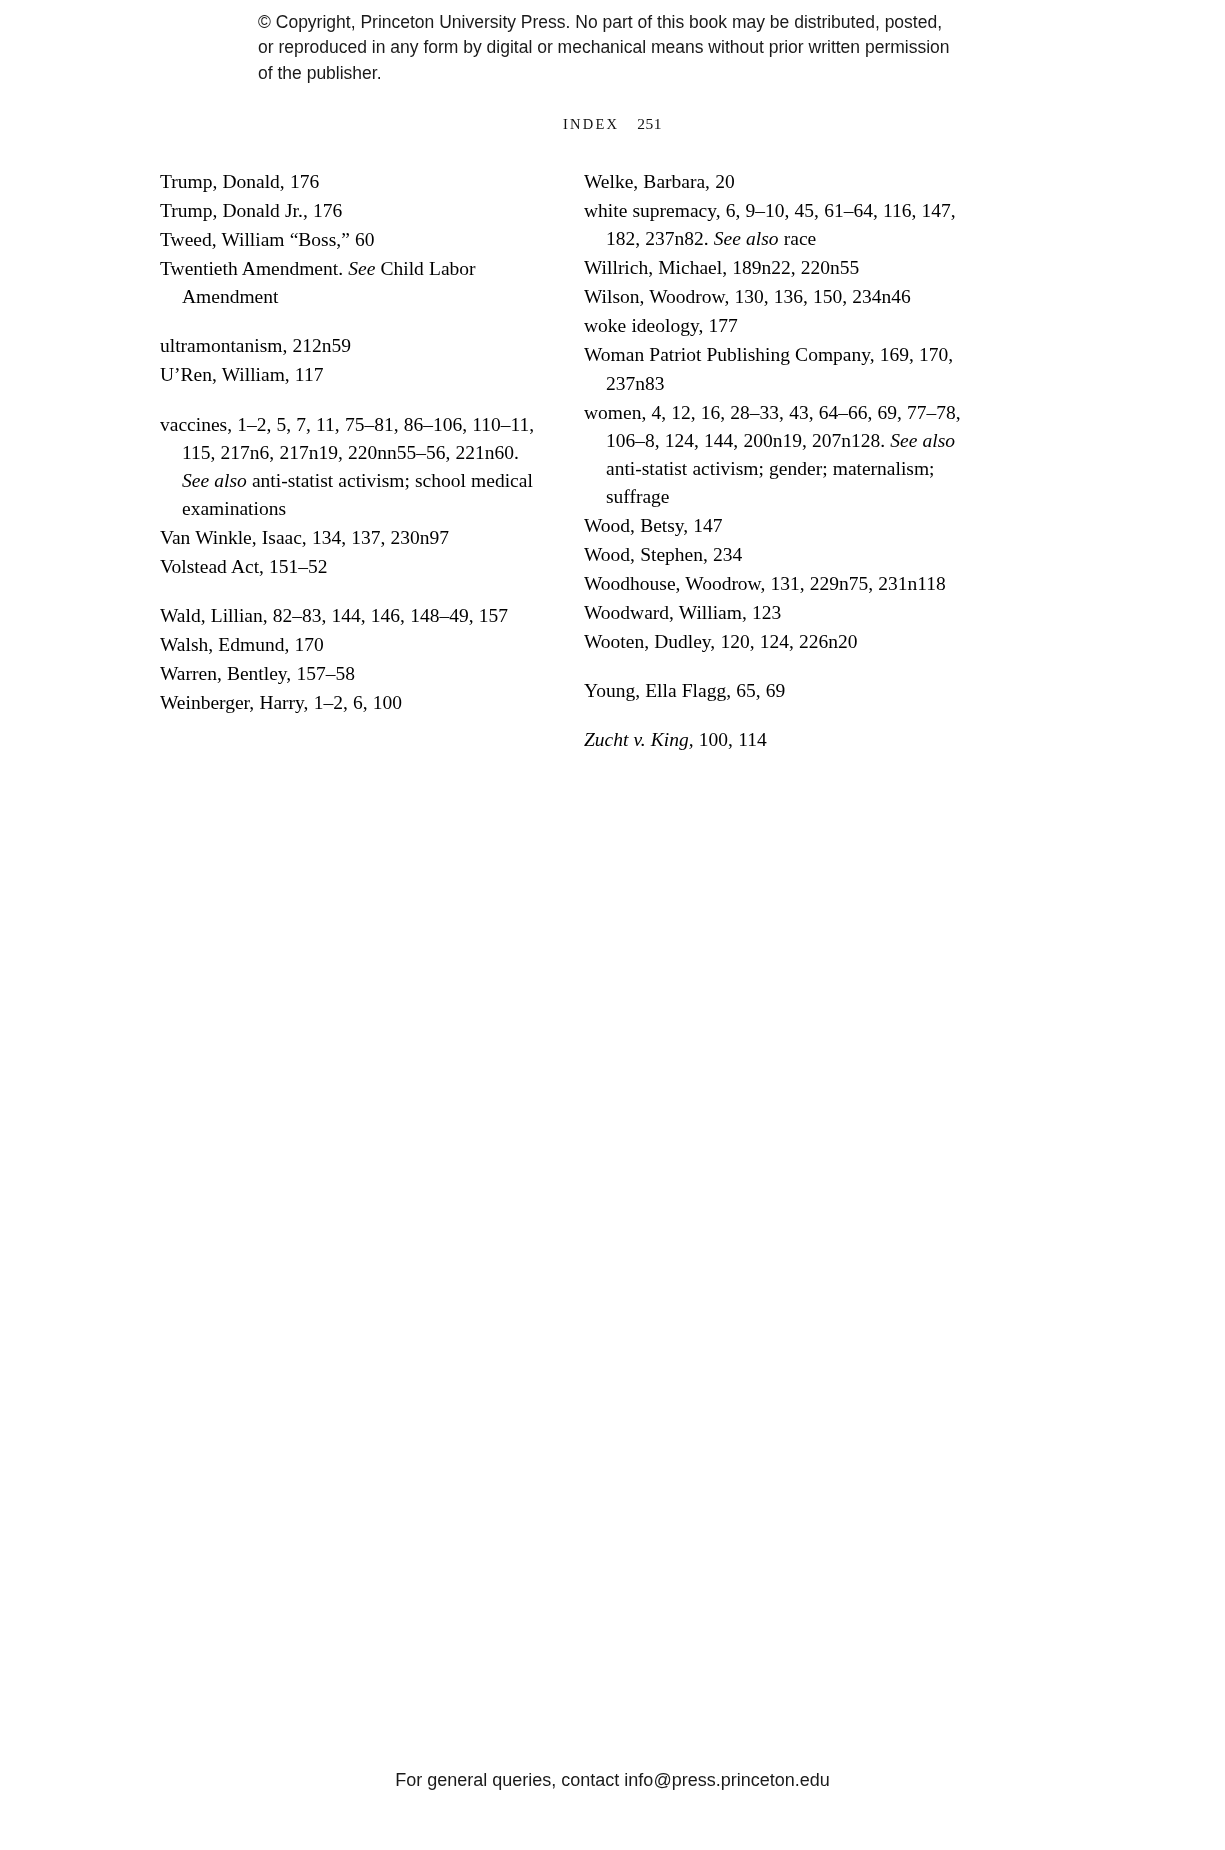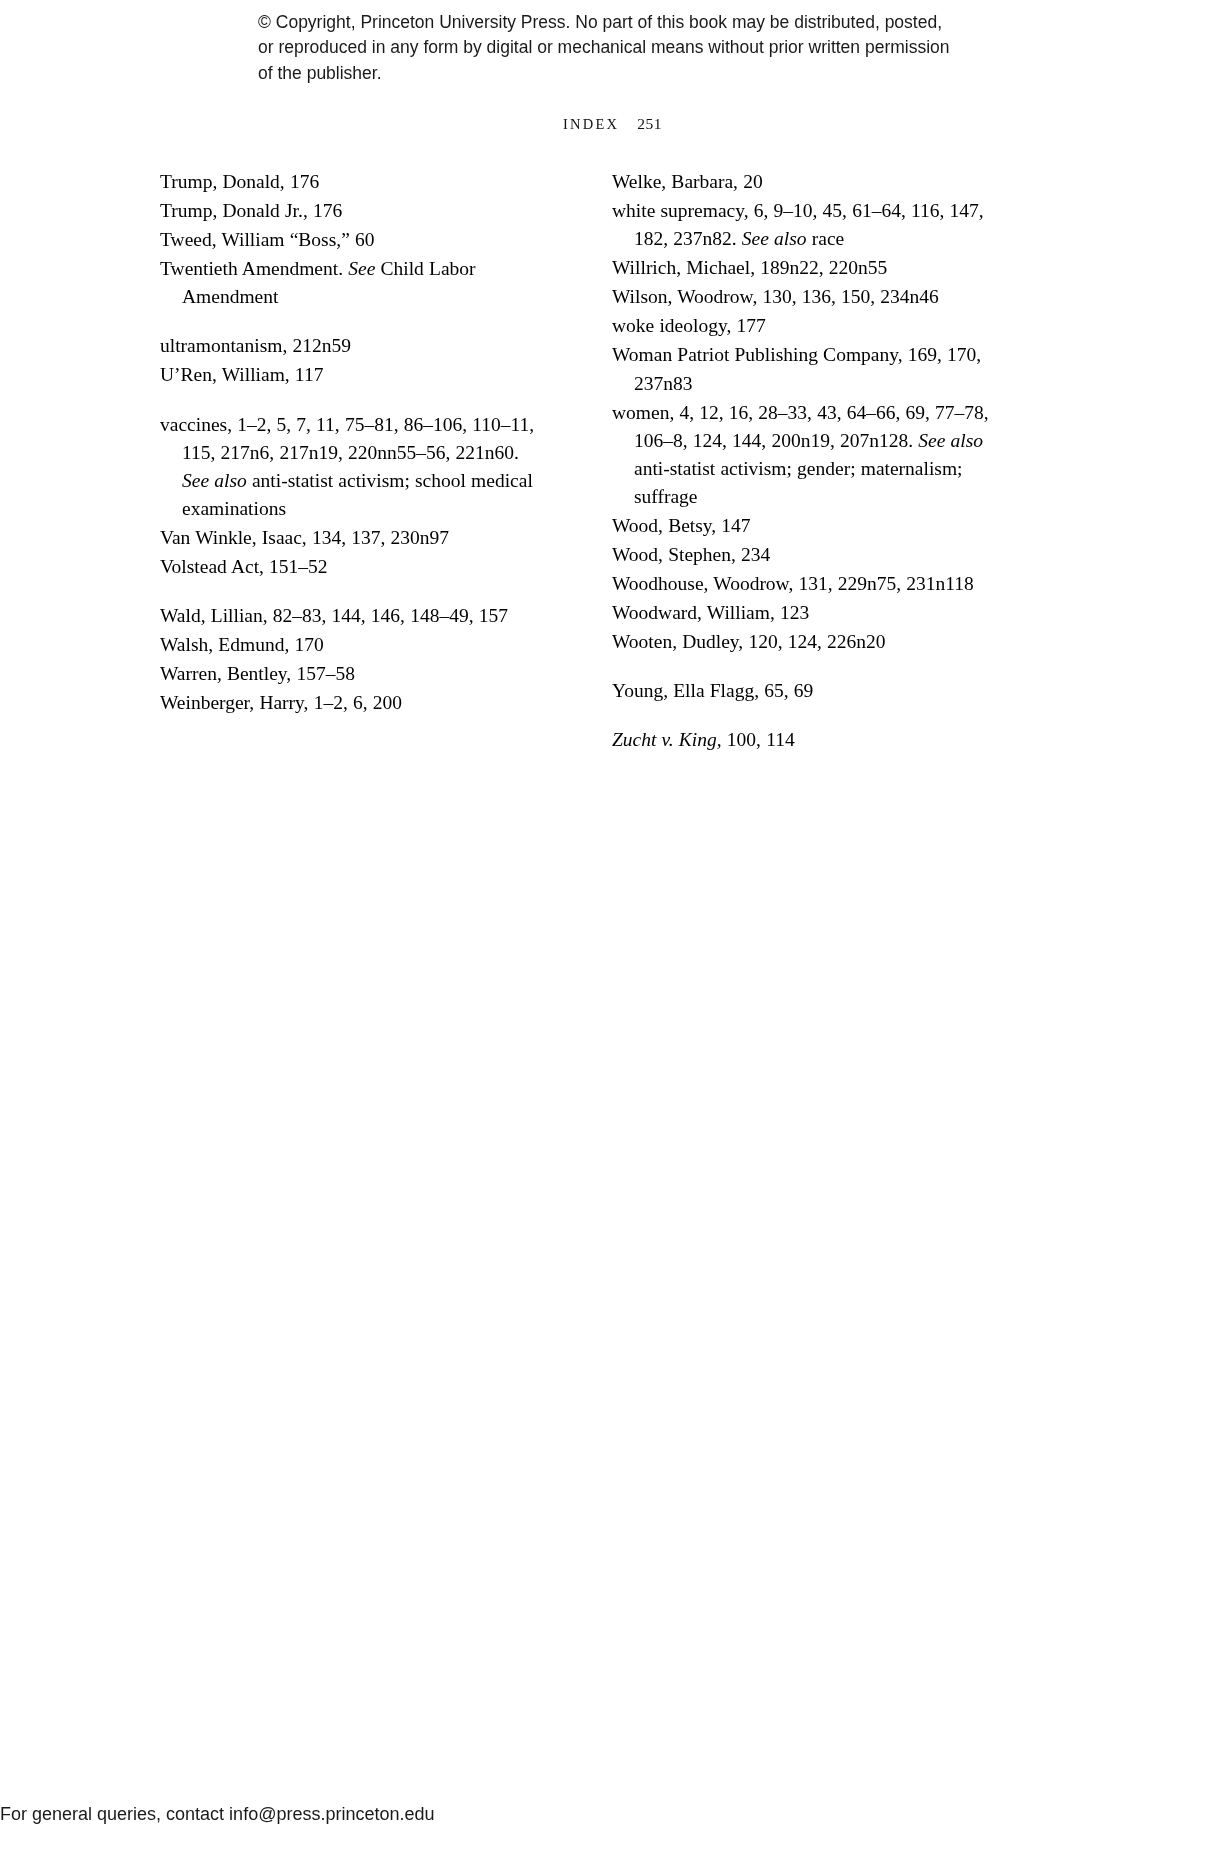--- a/index.html
+++ b/index.html
@@ -44,21 +44,21 @@
     font-size: 15.5px;
     margin-top: 11px;
   }
 
   .index-body {
     position: absolute;
     left: 160px;
     top: 168px;
     width: 900px;
     display: flex;
-    gap: 62px;
+    gap: 34px;
   }
   .column {
     width: 390px;
   }
 
   .entry {
     font-size: 19.5px;
     line-height: 1.44;
     text-indent: -22px;
     padding-left: 22px;
@@ -71,24 +71,24 @@
   }
   .entry i, .entry em {
     font-style: italic;
   }
 
   .footer-note {
     position: absolute;
     left: 0;
     right: 0;
     top: 1770px;
+    text-align: center;
     font-family: "Liberation Sans", sans-serif;
     font-size: 18px;
     color: #1a1a1a;
-    margin-top: 34px;
   }
 </style>
 </head>
 <body>
 
 <div class="copyright-notice">© Copyright, Princeton University Press. No part of this book may be distributed, posted, or reproduced in any form by digital or mechanical means without prior written permission of the publisher.</div>
 
 <div class="running-head">
   <span>INDEX</span><span class="folio">251</span>
 </div>
@@ -100,21 +100,21 @@
       <p class="entry">Tweed, William “Boss,” 60</p>
       <p class="entry">Twentieth Amendment. <i>See</i> Child Labor Amendment</p>
       <p class="entry gap">ultramontanism, 212n59</p>
       <p class="entry">U’Ren, William, 117</p>
       <p class="entry gap">vaccines, 1–2, 5, 7, 11, 75–81, 86–106, 110–11, 115, 217n6, 217n19, 220nn55–56, 221n60. <i>See also</i> anti-statist activism; school medical examinations</p>
       <p class="entry">Van Winkle, Isaac, 134, 137, 230n97</p>
       <p class="entry">Volstead Act, 151–52</p>
       <p class="entry gap">Wald, Lillian, 82–83, 144, 146, 148–49, 157</p>
       <p class="entry">Walsh, Edmund, 170</p>
       <p class="entry">Warren, Bentley, 157–58</p>
-      <p class="entry">Weinberger, Harry, 1–2, 6, 200</p>
+      <p class="entry">Weinberger, Harry, 1–2, 6, 100</p>
     </div>
   <div class="column" id="col-right">
       <p class="entry">Welke, Barbara, 20</p>
       <p class="entry">white supremacy, 6, 9–10, 45, 61–64, 116, 147, 182, 237n82. <i>See also</i> race</p>
       <p class="entry">Willrich, Michael, 189n22, 220n55</p>
       <p class="entry">Wilson, Woodrow, 130, 136, 150, 234n46</p>
       <p class="entry">woke ideology, 177</p>
       <p class="entry">Woman Patriot Publishing Company, 169, 170, 237n83</p>
       <p class="entry">women, 4, 12, 16, 28–33, 43, 64–66, 69, 77–78, 106–8, 124, 144, 200n19, 207n128. <i>See also</i> anti-statist activism; gender; maternalism; suffrage</p>
       <p class="entry">Wood, Betsy, 147</p>

